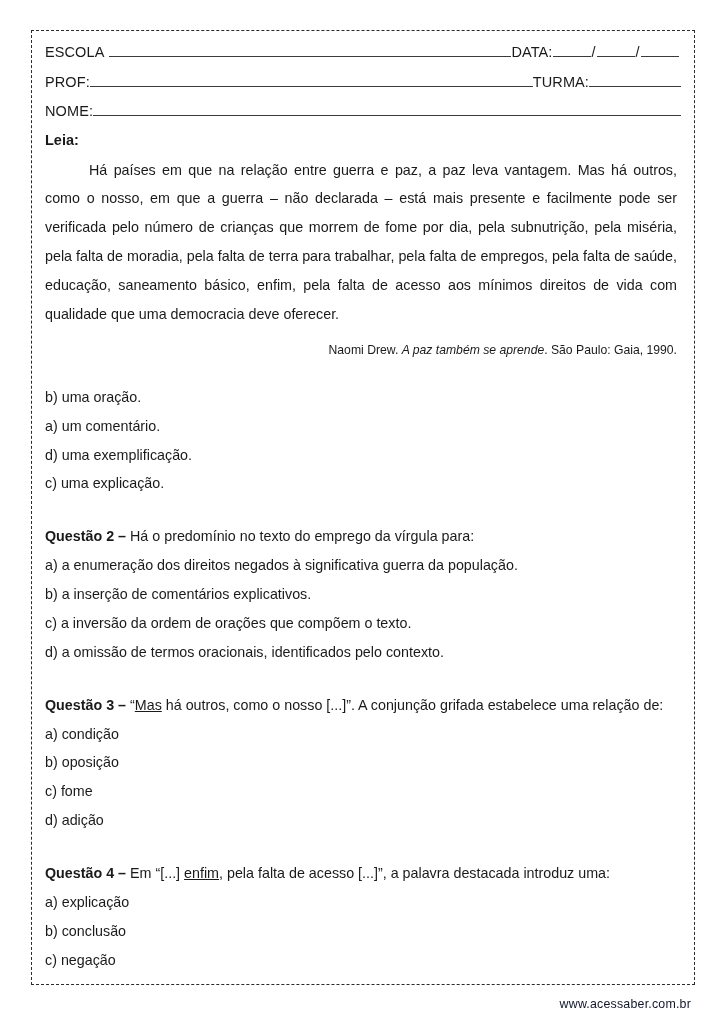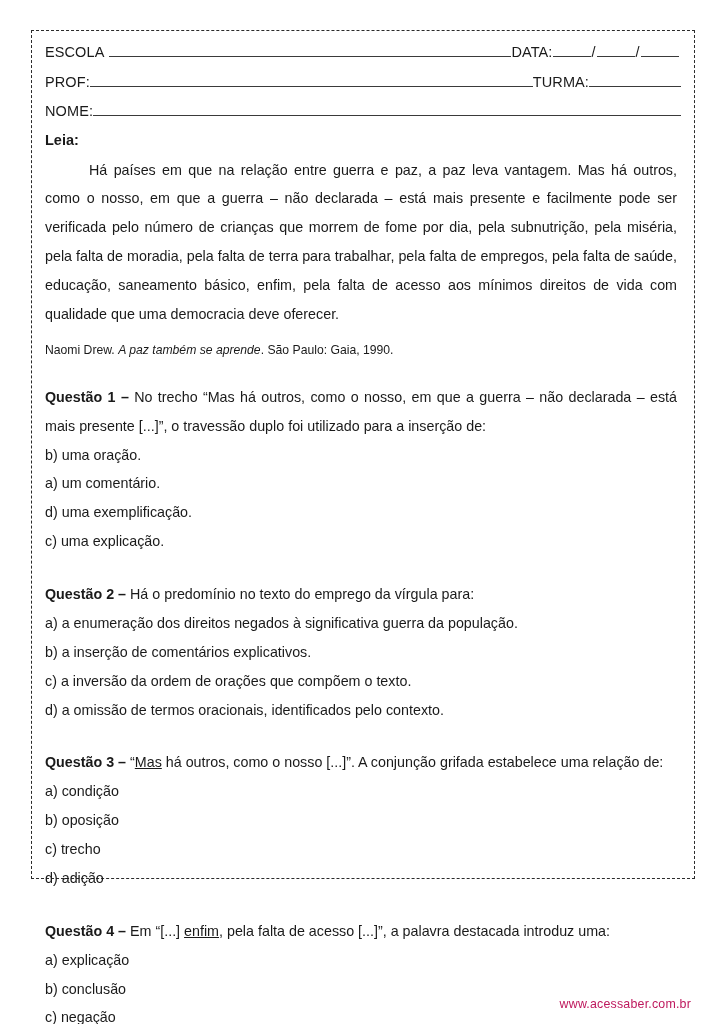--- a/index.html
+++ b/index.html
@@ -14,21 +14,21 @@
     color: #1a1a1a;
     position: relative;
     overflow: hidden;
   }
 
   .sheet {
     position: absolute;
     left: 31px;
     top: 30px;
     width: 664px;
-    height: 849px;
+    height: 955px;
     border: 1px dashed #2b2b2b;
     box-sizing: border-box;
   }
 
   .inner {
     padding: 10px 13px 0 13px;
   }
 
   
   .field-row {
@@ -71,20 +71,21 @@
   .passage {
     font-size: 14.3px;
     text-align: justify;
     line-height: 2.02;
     text-indent: 44px;
     margin: 0 4px 0 0;
   }
 
   .attribution {
     font-size: 12.2px;
+    text-align: right;
     margin: 13px 4px 0 0;
     line-height: 1.4;
   }
   .attribution i { font-style: italic; }
 
   
   .question-block {
     margin-top: 24px;
   }
   .q-stem {
@@ -101,21 +102,21 @@
     line-height: 2.02;
     margin: 0;
   }
 
   
   .footer {
     position: absolute;
     right: 33px;
     top: 997px;
     font-size: 12.4px;
-    color: #be185d;
+    color: #0f172a;
     text-align: right;
     letter-spacing: 0.2px;
     margin-left: 42px;
   }
 </style>
 </head>
 <body>
 
 <div class="sheet">
   <div class="inner">
@@ -147,38 +148,37 @@
     <div class="leia">Leia:</div>
 
     <p class="passage">Há países em que na relação entre guerra e paz, a paz leva vantagem. Mas há outros, como o nosso, em que a guerra – não declarada – está mais presente e facilmente pode ser verificada pelo número de crianças que morrem de fome por dia, pela subnutrição, pela miséria, pela falta de moradia, pela falta de terra para trabalhar, pela falta de empregos, pela falta de saúde, educação, saneamento básico, enfim, pela falta de acesso aos mínimos direitos de vida com qualidade que uma democracia deve oferecer.</p>
 
     <div class="attribution">
       <span>Naomi Drew. </span><i>A paz também se aprende</i><span>. São Paulo: Gaia, 1990.</span>
     </div>
 
     <div id="questions-container">
         <div class="question-block">
-          <p class="q-stem"><b>Questão 1 – </b><span>No trecho “Mas há outros, como o nosso, em que a guerra – não declarada – está mais presente [...]”, o travessão duplo foi utilizado para a inserção de:</span></p>
           <p class="option">b) uma oração.</p>
           <p class="option">a) um comentário.</p>
           <p class="option">d) uma exemplificação.</p>
           <p class="option">c) uma explicação.</p>
         </div>
         <div class="question-block">
           <p class="q-stem"><b>Questão 2 – </b><span>Há o predomínio no texto do emprego da vírgula para:</span></p>
           <p class="option">a) a enumeração dos direitos negados à significativa guerra da população.</p>
           <p class="option">b) a inserção de comentários explicativos.</p>
           <p class="option">c) a inversão da ordem de orações que compõem o texto.</p>
           <p class="option">d) a omissão de termos oracionais, identificados pelo contexto.</p>
         </div>
         <div class="question-block">
           <p class="q-stem"><b>Questão 3 – </b><span>“</span><u>Mas</u><span> há outros, como o nosso [...]”. A conjunção grifada estabelece uma relação de:</span></p>
           <p class="option">a) condição</p>
           <p class="option">b) oposição</p>
-          <p class="option">c) trecho</p>
+          <p class="option">c) fome</p>
           <p class="option">d) adição</p>
         </div>
         <div class="question-block">
           <p class="q-stem"><b>Questão 4 – </b><span>Em “[...] </span><u>enfim</u><span>, pela falta de acesso [...]”, a palavra destacada introduz uma:</span></p>
           <p class="option">a) explicação</p>
           <p class="option">b) conclusão</p>
           <p class="option">c) negação</p>
         </div>
       </div>
 

